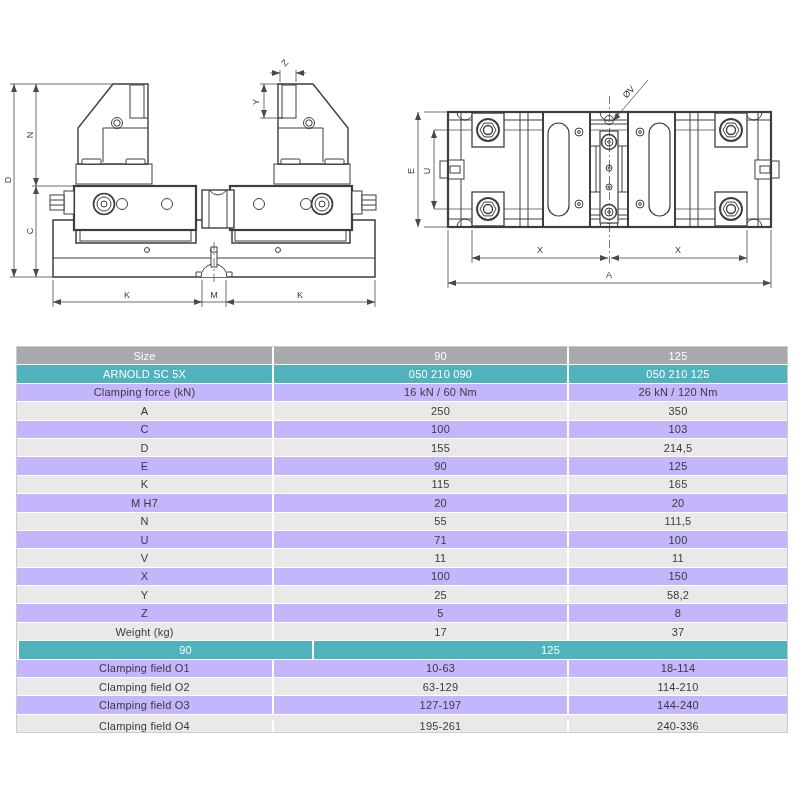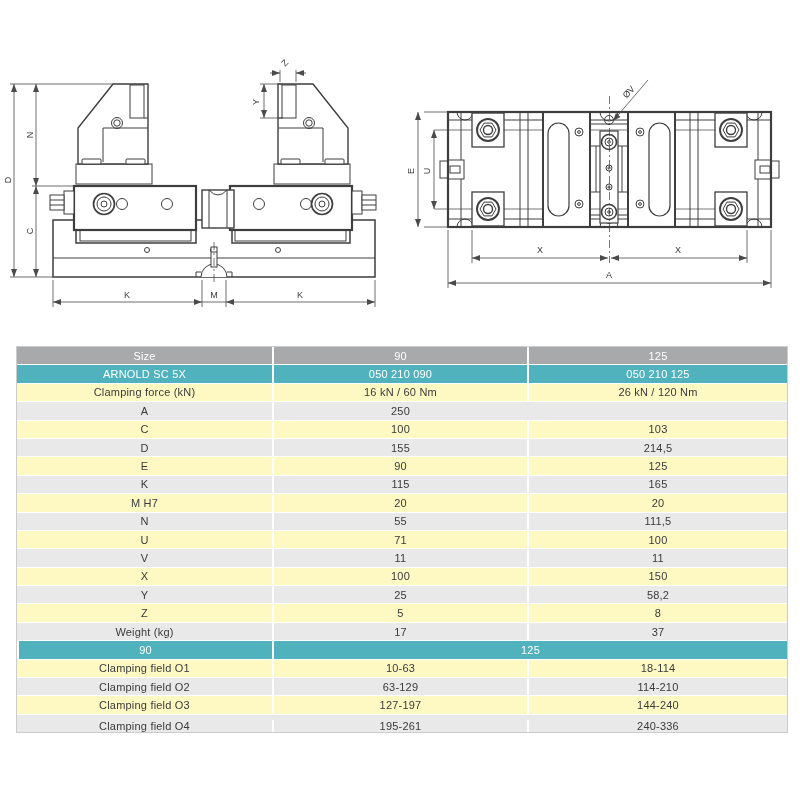--- a/index.html
+++ b/index.html
@@ -5,26 +5,26 @@
   html,body{margin:0;padding:0;background:#fff;}
   body{width:800px;height:800px;position:relative;font-family:"Liberation Sans",sans-serif;overflow:hidden;}
   .drawings{position:absolute;left:0;top:0;}
   svg text{font-family:"Liberation Sans",sans-serif;font-size:9px;fill:#3b3b3b;}
   .spec-table{position:absolute;left:16px;top:346px;width:770px;border:1px solid #cccccc;background:#ffffff;
               font-size:11px;color:#3a3a3c;letter-spacing:.2px;}
   .t-row{display:flex;height:17.4px;border-bottom:1px solid #ffffff;}
   .t-row:last-child{border-bottom:none;align-items:flex-end;}
   .t-cell{display:flex;align-items:center;justify-content:center;border-left:2px solid #ffffff;overflow:hidden;white-space:nowrap;}
   .t-cell.c0{border-left:none;flex:0 0 255px;}
-  .t-cell.c1{flex:0 0 253px;}
+  .t-cell.c1{flex:0 0 253px;padding-left:40px;}
   .t-cell.c2{flex:1;}
   .t-row.hdr{background:#a7a9ab;color:#ffffff;}
   .t-row.brand{background:#4fb2bd;color:#ffffff;text-align:center;}
   .t-row.g{background:#e9e9ea;}
-  .t-row.w{background:#fef9c3;justify-content:flex-end;}
+  .t-row.w{background:#c4b5fd;justify-content:flex-end;}
 </style>
 </head>
 <body>
 
 <svg class="drawings" width="800" height="340" viewBox="0 0 800 340">
   <defs>
     <marker id="ar" viewBox="0 0 8 6" markerWidth="8" markerHeight="6" refX="8" refY="3" orient="auto-start-reverse" markerUnits="userSpaceOnUse">
       <path d="M0,0 L8,3 L0,6 Z" fill="#4a4a4a"></path>
     </marker>
     <g id="hexbolt">
@@ -240,20 +240,21 @@
       <div class="t-cell c2">050 210 125</div>
     </div>
     <div class="t-row w">
       <div class="t-cell c0">Clamping force (kN)</div>
       <div class="t-cell c1">16 kN / 60 Nm</div>
       <div class="t-cell c2">26 kN / 120 Nm</div>
     </div>
     <div class="t-row g">
       <div class="t-cell c0">A</div>
       <div class="t-cell c1">250</div>
+      <div class="t-cell c2">350</div>
     </div>
     <div class="t-row w">
       <div class="t-cell c0">C</div>
       <div class="t-cell c1">100</div>
       <div class="t-cell c2">103</div>
     </div>
     <div class="t-row g">
       <div class="t-cell c0">D</div>
       <div class="t-cell c1">155</div>
       <div class="t-cell c2">214,5</div>

